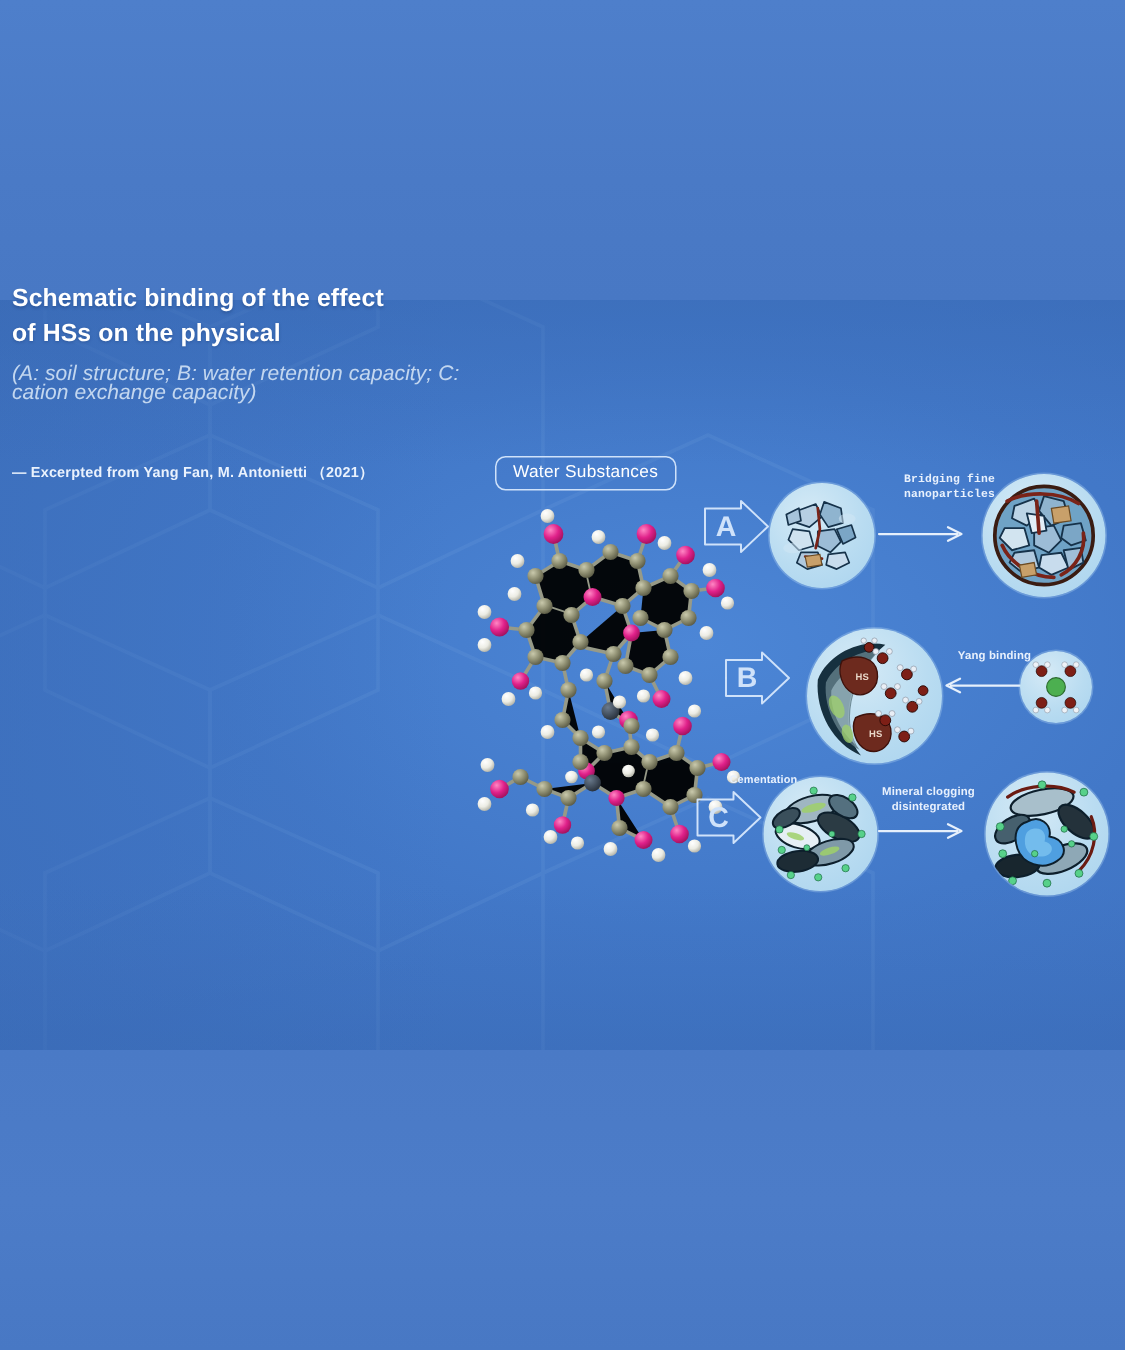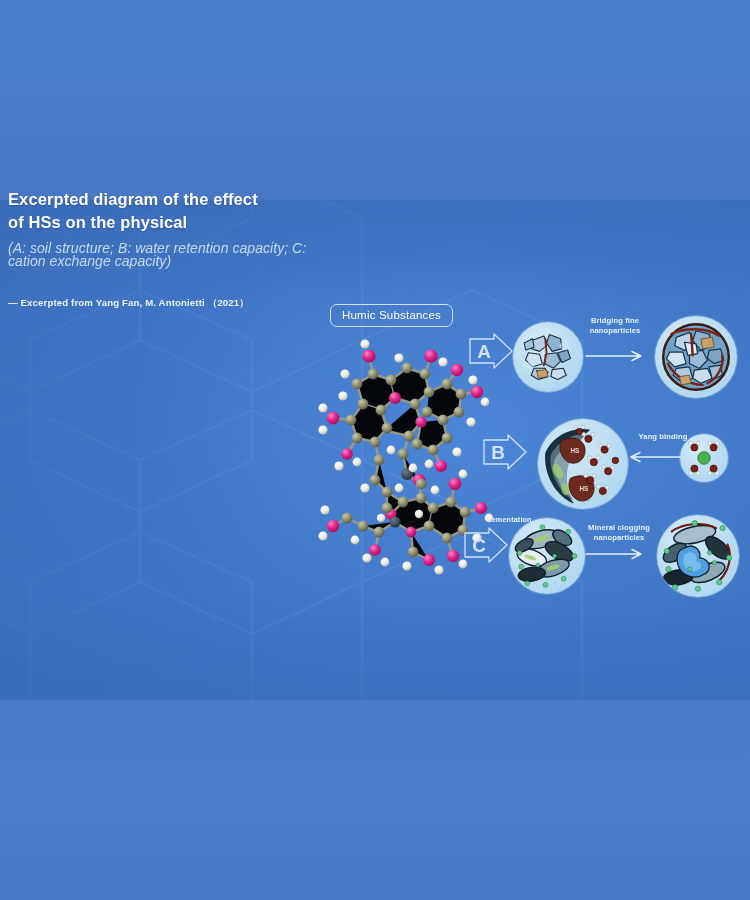--- a/index.html
+++ b/index.html
@@ -28,21 +28,21 @@
     background:linear-gradient(180deg,rgba(56,104,178,.45) 0%,rgba(0,0,0,0) 22%,rgba(0,0,0,0) 78%,rgba(56,104,178,.38) 100%);}
   .panel .leftfade{position:absolute;left:0;top:0;width:300px;height:500px;
     background:linear-gradient(90deg,rgba(60,110,186,.55) 0%,rgba(60,110,186,0) 100%);}
 
   
   .titleblock{position:absolute;left:8px;top:188px;width:330px;}
   .title-line{color:#ffffff;font-size:16.5px;font-weight:700;line-height:22.5px;
     letter-spacing:.1px;text-shadow:0 1px 2px rgba(20,50,100,.35);}
   .subtitle{margin-top:9px;color:#cfe0f4;font-size:14px;line-height:13px;
     letter-spacing:.05px;opacity:.92;font-style:italic;}
-  .attrib{margin-top:29px;color:#eaf2fd;font-size:9.6px;font-weight:700;letter-spacing:.15px;}
+  .attrib{margin-top:41px;color:#eaf2fd;font-size:9.6px;font-weight:700;letter-spacing:.15px;}
 
   
   .hs-pill{position:absolute;left:330px;top:304px;
     border:1.4px solid #cfe2fa;border-radius:7px;
     padding:4px 11px 5px 11px;color:#ffffff;font-size:11.5px;
     letter-spacing:.2px;background:rgba(74,124,200,.18);white-space:nowrap;}
 
   
   .molecule{position:absolute;left:295px;top:322px;width:200px;height:290px;}
 
@@ -64,21 +64,21 @@
   .circ-a1{left:513px;top:322px;width:70px;height:70px;}
   .circ-a2{left:655px;top:316px;width:82px;height:82px;}
   .circ-b1{left:538px;top:419px;width:90px;height:90px;}
   .circ-b2{left:680px;top:434px;width:48px;height:48px;}
   .circ-c1{left:509px;top:518px;width:76px;height:76px;}
   .circ-c2{left:657px;top:515px;width:82px;height:82px;}
 
   
   .conn{position:absolute;text-align:center;color:#e8f1fd;
     font-size:7.6px;line-height:9.6px;letter-spacing:.1px;font-weight:600;}
-  .conn-bridging{left:578px;top:316px;width:74px;}
+  .conn-bridging{left:596px;top:316px;width:74px;font-family:Liberation Mono, monospace;}
   .conn-water{left:627px;top:432px;width:72px;}
   .conn-mineral{left:577px;top:523px;width:84px;}
   .conn-cement{left:478px;top:515px;width:62px;font-size:7.3px;}
 
   .arr{position:absolute;}
   .arr svg{display:block;overflow:visible;}
   .arr-a{left:586px;top:350px;}
   .arr-b{left:630px;top:451px;}
   .arr-c{left:586px;top:548px;}
 </style>
@@ -104,27 +104,27 @@
         <polygon points="402,180 512,130 622,180 622,300 512,352 402,300"></polygon>
         <polygon points="402,422 512,372 622,422 622,542 512,594 402,542"></polygon>
       </g>
     </svg>
 
     <div class="leftfade"></div>
     <div class="vign"></div>
   </div>
 
   <div class="titleblock">
-    <div class="title-line">Excerpted diagram of the effect</div>
+    <div class="title-line">Schematic binding of the effect</div>
     <div class="title-line">of HSs on the physical</div>
     <div class="subtitle">(A: soil structure; B: water retention capacity; C: cation exchange capacity)</div>
     <div class="attrib">— Excerpted from Yang Fan, M. Antonietti （2021）</div>
   </div>
 
-  <div class="hs-pill">Humic Substances</div>
+  <div class="hs-pill">Water Substances</div>
 
   <svg class="molecule" viewBox="0 0 200 290">
     <defs>
       <radialGradient id="gO" cx="35%" cy="30%" r="72%">
         <stop offset="0%" stop-color="#ff86c4"></stop>
           <stop offset="55%" stop-color="#e0218a"></stop>
         <stop offset="100%" stop-color="#a4125f"></stop>
       </radialGradient>
       <radialGradient id="gC" cx="35%" cy="30%" r="72%">
         <stop offset="0%" stop-color="#c9c9ac"></stop>
@@ -446,21 +446,21 @@
         <circle cx="86" cy="50" r="3.2"></circle>
           <circle cx="78" cy="18" r="3.2"></circle>
         <circle cx="44" cy="12" r="3.2"></circle>
           <circle cx="16" cy="64" r="3.2"></circle>
         <circle cx="60" cy="50" r="2.6"></circle>
           <circle cx="38" cy="62" r="2.6"></circle>
       </g>
     </svg>
   </div>
 
-  <div class="conn conn-mineral">Mineral clogging nanoparticles</div>
+  <div class="conn conn-mineral">Mineral clogging disintegrated</div>
   <div class="arr arr-c">
     <svg width="62" height="12" viewBox="0 0 62 12">
       <path d="M0,6 L52,6 M46,1.5 L55,6 L46,10.5" fill="none" stroke="#e6f0fc" stroke-width="1.5" stroke-linecap="round" stroke-linejoin="round"></path>
     </svg>
   </div>
 
   <div class="circ circ-c2">
     <svg viewBox="0 0 100 100">
       <g stroke="#0d1f2c" stroke-width="1.8" stroke-linejoin="round">
         <ellipse cx="46" cy="24" rx="26" ry="10" transform="rotate(-12 46 24)" fill="#a8bfcb"></ellipse>

